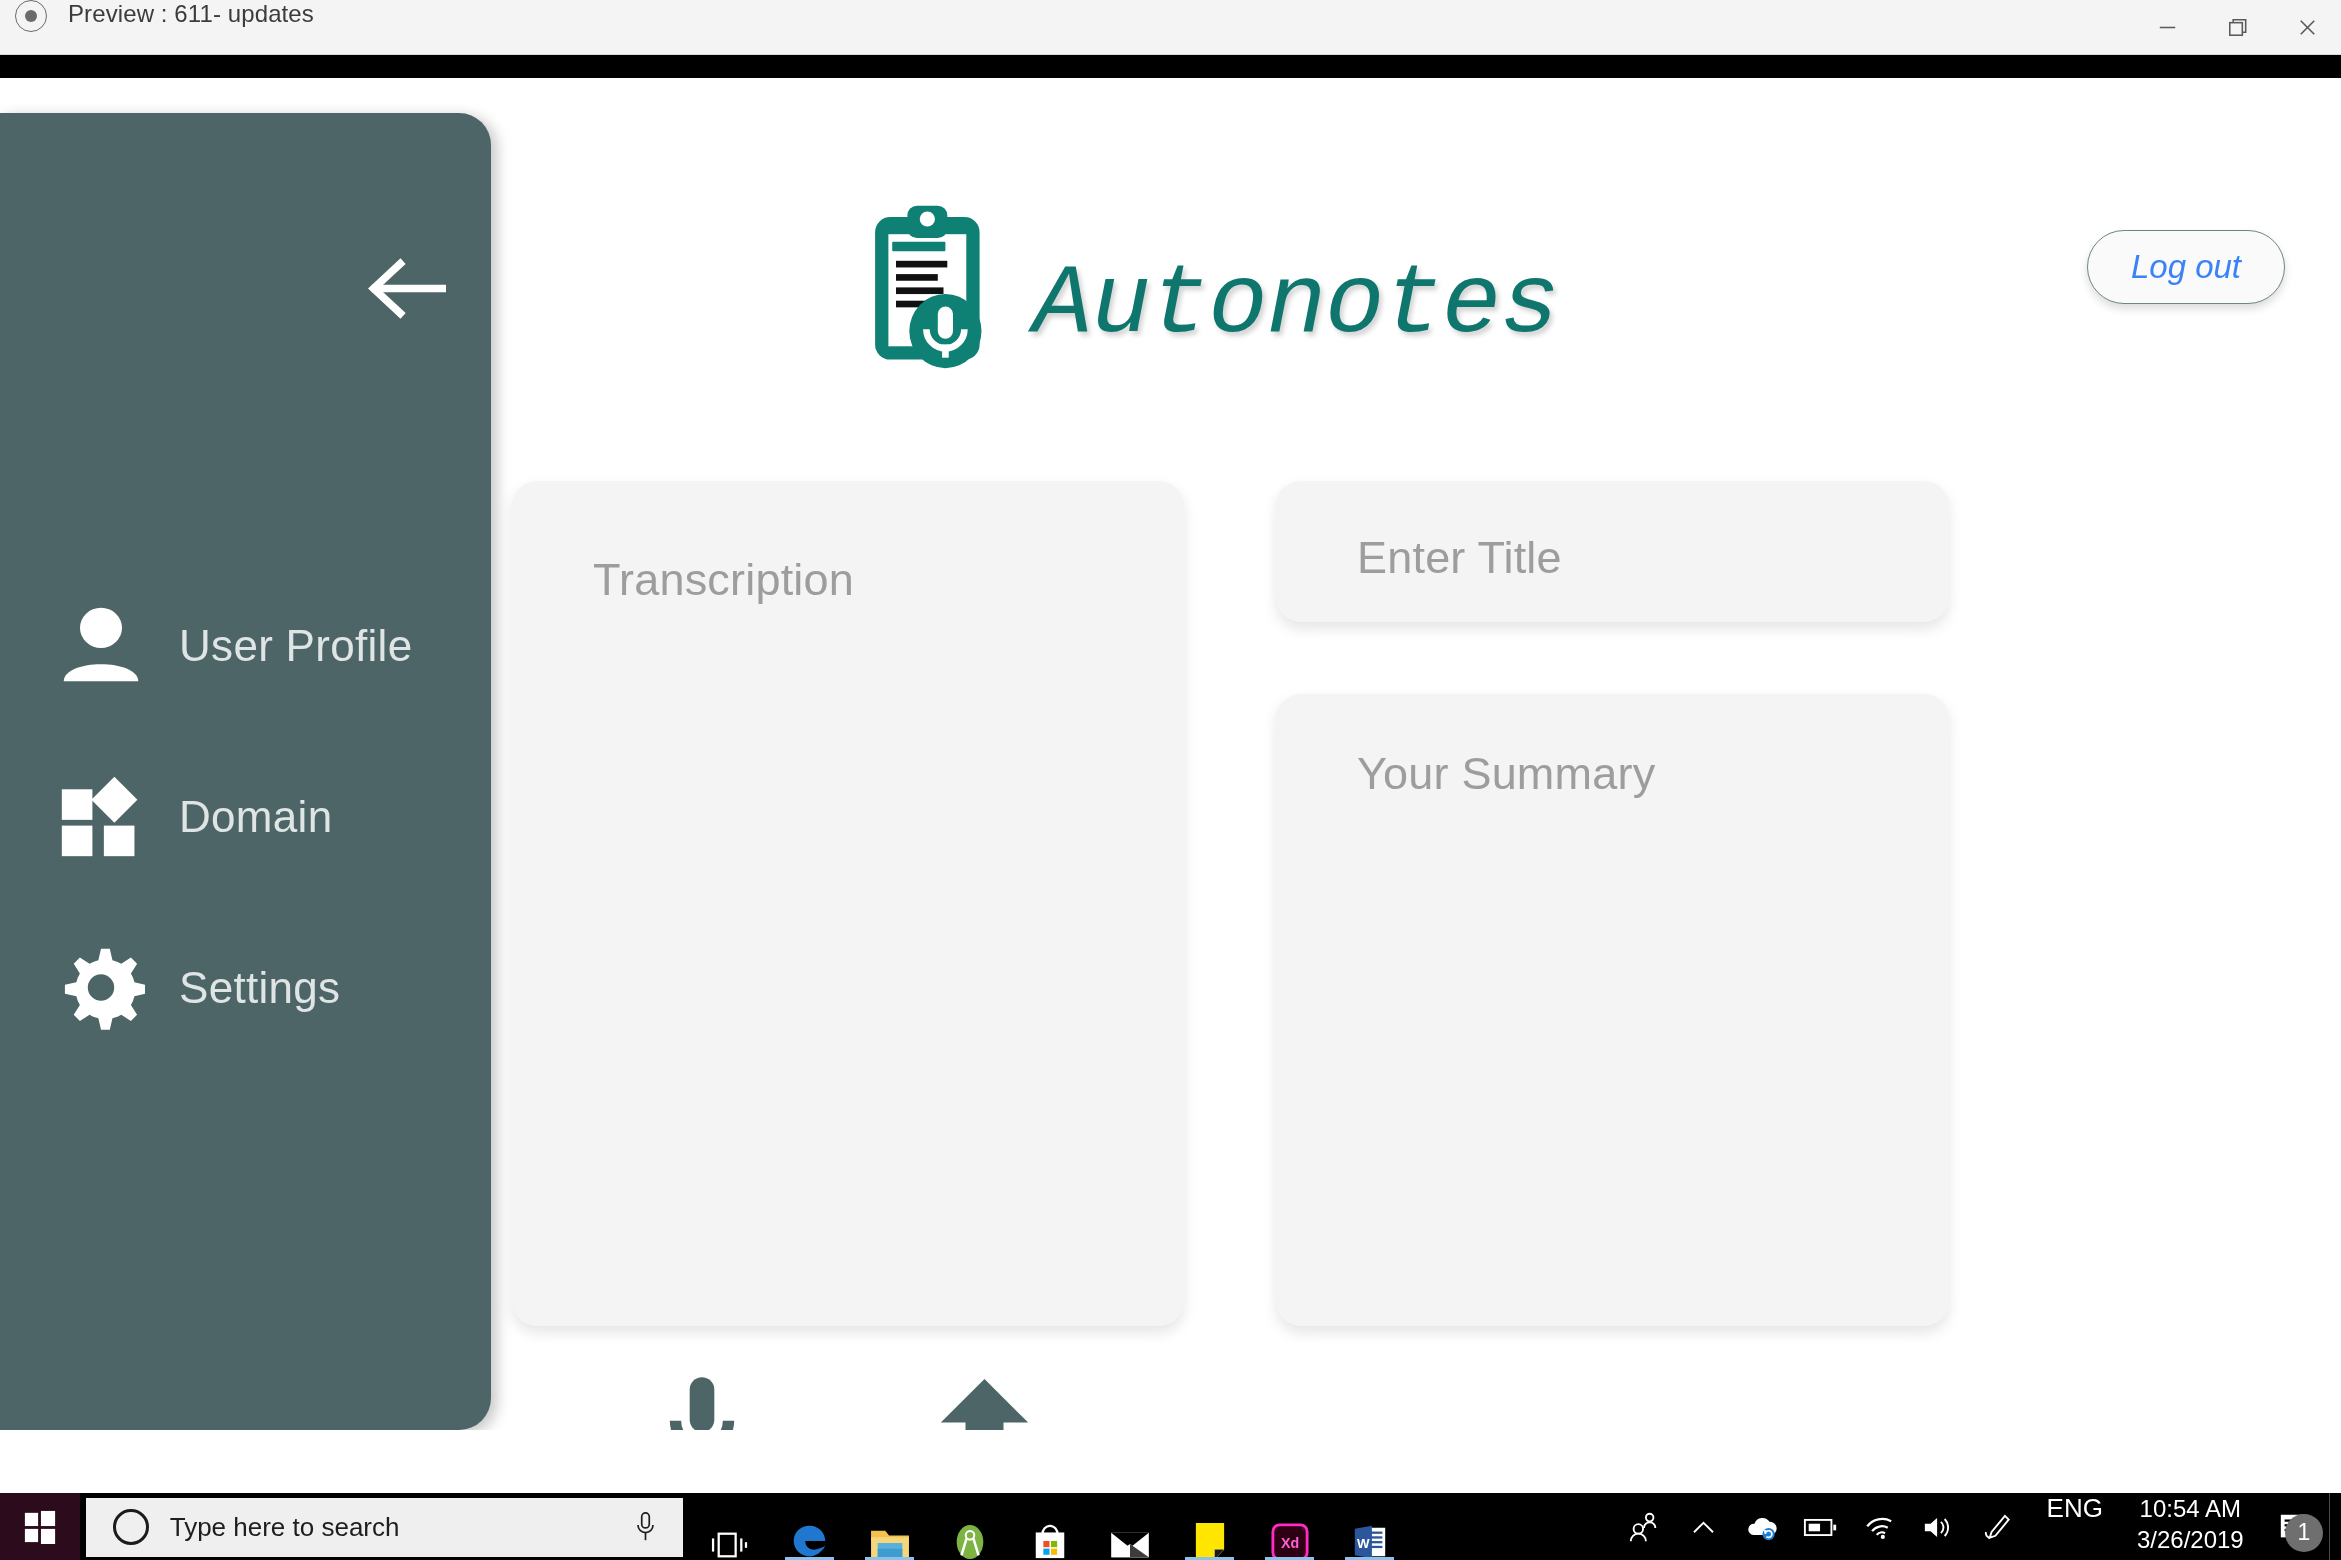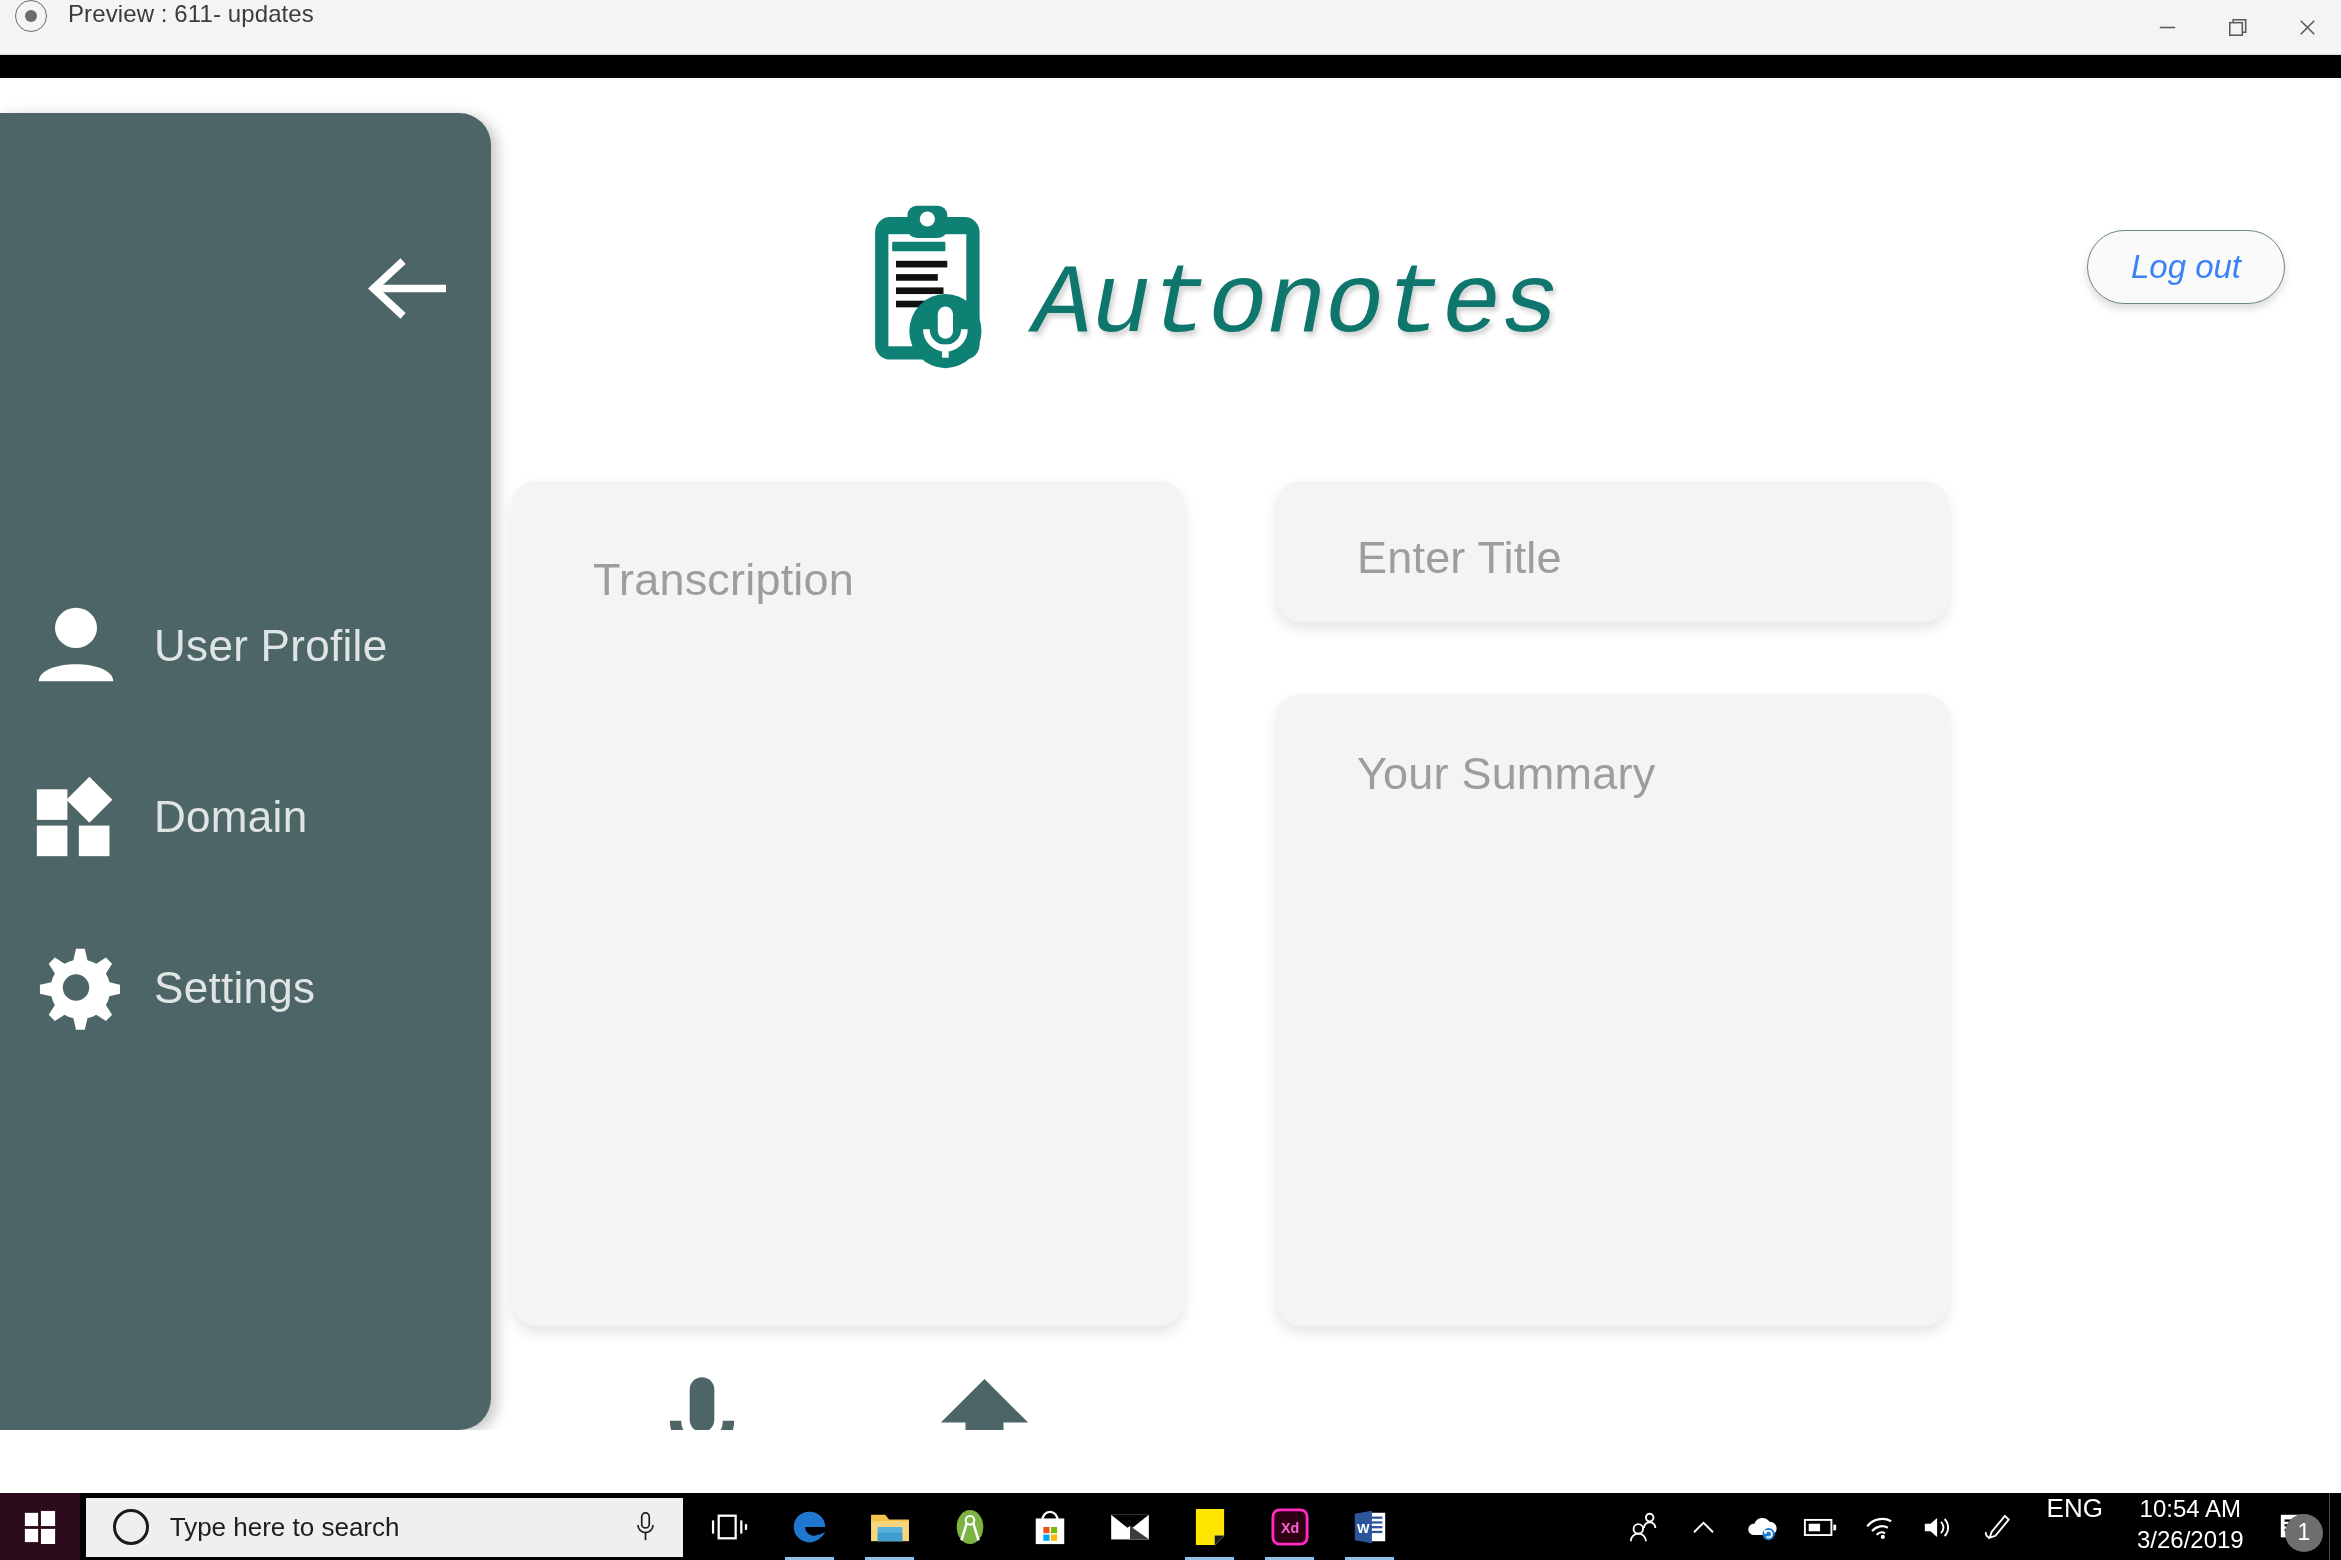--- a/index.html
+++ b/index.html
@@ -54,21 +54,21 @@
     box-shadow:5.7px 3.8px 13.3px rgba(0,0,0,0.22);
   }
   .back-arrow {
     position:absolute; top:145px; left:366px;
     width:80px; height:61px; cursor:pointer;
   }
   .nav {
     position:absolute; top:447px; left:0; width:491px;
   }
   .nav-item {
-    display:flex; align-items:center; height:171px; padding-left:32px; cursor:pointer;
+    display:flex; align-items:center; height:171px; padding-left:32px; cursor:pointer;margin-left:25px;
   }
   .nav-icon {
     width:88px; min-width:88px; height:88px;
     display:flex; align-items:center; justify-content:center;
   }
   .nav-label {
     margin-left:34px; font-size:44px; color:#dfe5e4; font-weight:400;
     letter-spacing:0.3px; white-space:nowrap;
   }
 
@@ -141,21 +141,21 @@
     width:36px; height:36px; border:3.8px solid #1b1b1b; border-radius:50%;
     margin-left:27px;
   }
   .search-ph {
     margin-left:21px; font-size:26px; color:#1e1e1e; white-space:nowrap;
   }
   .search-mic { position:absolute; right:27px; top:13.3px; }
   .tb-icons { display:flex; align-items:center; height:68px; margin-left:7.6px; }
   .tb-icon {
     width:80px; height:68px; position:relative;
-    display:flex; align-items:center; justify-content:center; cursor:pointer;
+    display:flex; align-items:flex-end; justify-content:center; cursor:pointer;
   }
   .tb-icon.running::after {
     content:""; position:absolute; bottom:0; left:15px; width:49px; height:3.8px;
     background:#8fc0e8;
   }
   .tray { margin-left:auto; display:flex; align-items:flex-start; height:68px; }
   .tray-icon {
     width:59px; height:68px; display:flex; align-items:center; justify-content:center;
     cursor:pointer;
   }

